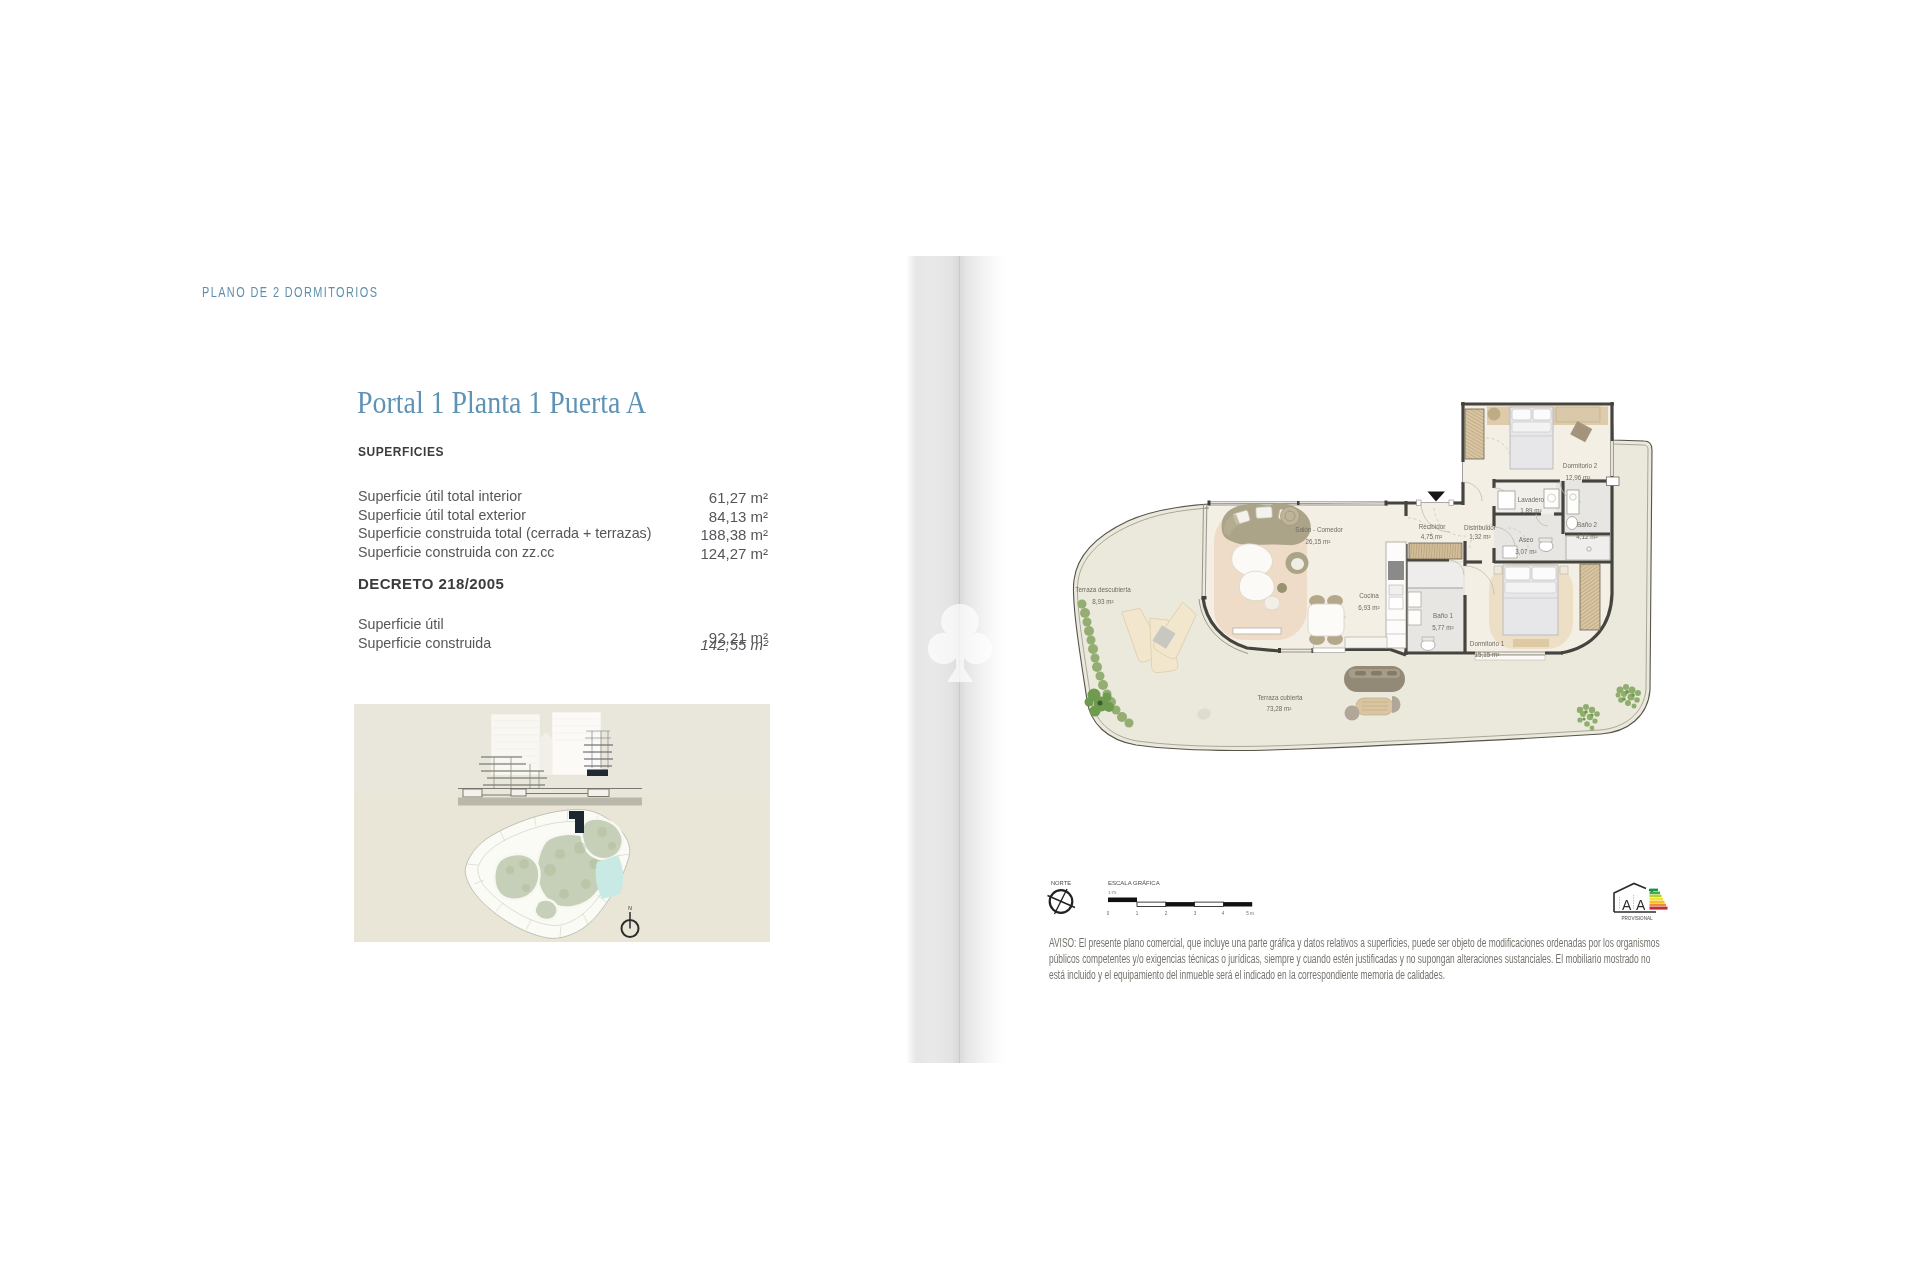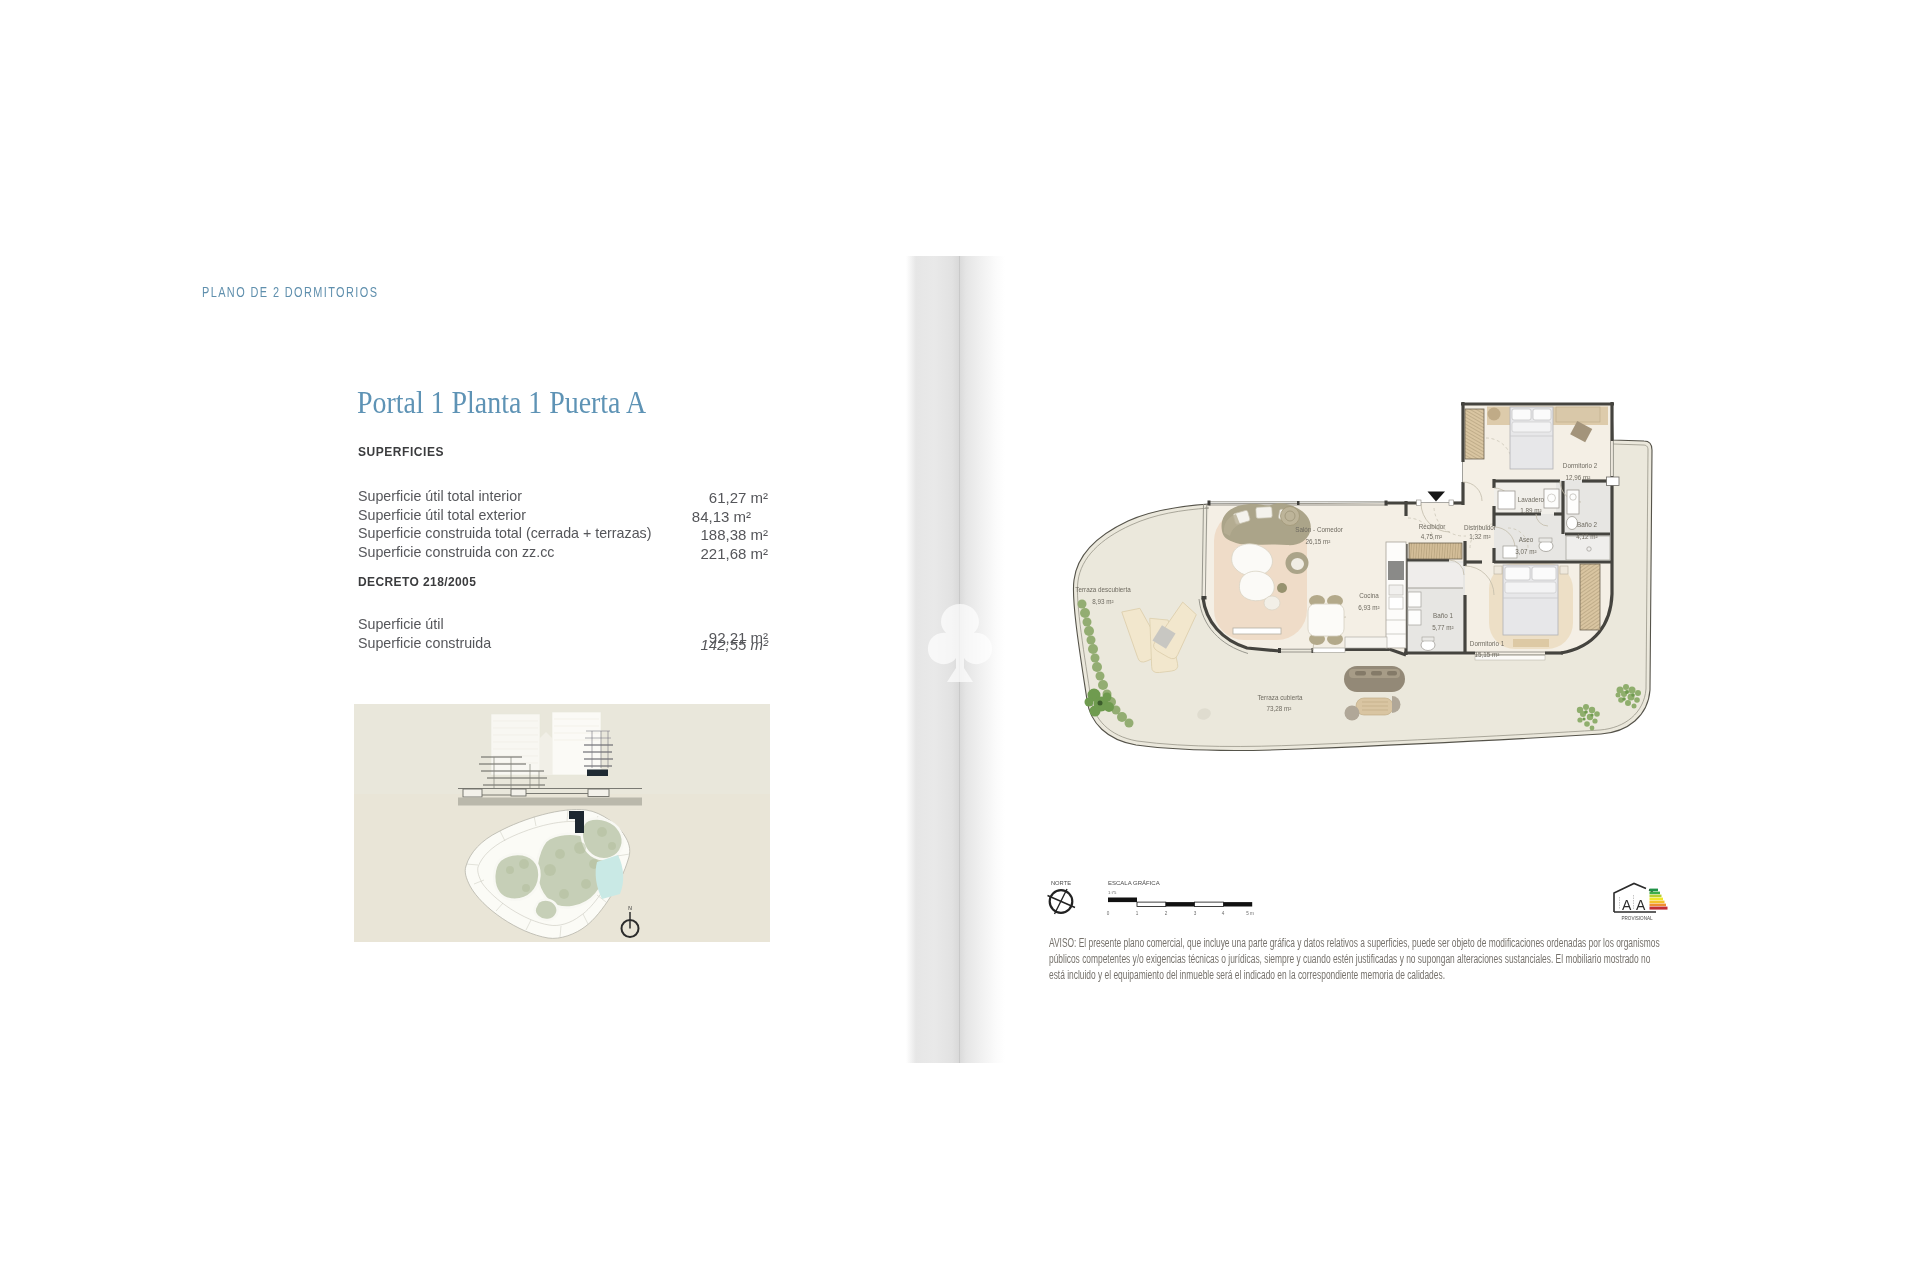--- a/index.html
+++ b/index.html
@@ -16,30 +16,30 @@
 <div class="abs nw" id="heading" style="left:357px;top:385px;font-family:'Liberation Serif',serif;font-size:31px;color:#5e93b5;transform:scaleX(0.9);transform-origin:0 0;">Portal 1 Planta 1 Puerta A</div>
 
 <div class="abs nw" id="sup" style="left:358px;top:444px;font-size:13.5px;font-weight:bold;letter-spacing:0.6px;color:#3b3c3e;transform:scaleX(0.89);transform-origin:0 0;">SUPERFICIES</div>
 
 <div class="abs" id="tbl1" style="left:358px;top:487px;width:410px;font-size:15px;color:#55565a;">
 
   <div style="position:absolute;left:0;top:0px;transform:scaleX(0.95);transform-origin:0 0;" class="nw">Superficie útil total interior</div>
   <div style="position:absolute;right:0;top:2px;" class="nw v">61,27 m²</div>
 
   <div style="position:absolute;left:0;top:18.5px;transform:scaleX(0.95);transform-origin:0 0;" class="nw">Superficie útil total exterior</div>
-  <div style="position:absolute;right:17px;top:20.5px;" class="nw v">84,13 m²</div>
+  <div style="position:absolute;right:0;top:20.5px;" class="nw v">84,13 m²</div>
 
   <div style="position:absolute;left:0;top:37px;transform:scaleX(0.95);transform-origin:0 0;" class="nw">Superficie construida total (cerrada + terrazas)</div>
   <div style="position:absolute;right:0;top:39px;margin-left:8px;" class="nw v">188,38 m²</div>
 
   <div style="position:absolute;left:0;top:55.5px;transform:scaleX(0.95);transform-origin:0 0;" class="nw">Superficie construida con zz.cc</div>
-  <div style="position:absolute;right:0;top:57.5px;" class="nw v">221,68 m²</div>
+  <div style="position:absolute;right:0;top:57.5px;" class="nw v">124,27 m²</div>
 </div>
 
-<div class="abs nw" id="decreto" style="left:358px;top:575px;font-size:12px;font-weight:bold;letter-spacing:0.4px;color:#3b3c3e;">DECRETO 218/2005</div>
+<div class="abs nw" id="decreto" style="left:358px;top:575px;font-size:15px;font-weight:bold;letter-spacing:0.4px;color:#3b3c3e;">DECRETO 218/2005</div>
 
 <div class="abs" id="tbl2" style="left:358px;top:615px;width:410px;font-size:15px;color:#55565a;">
 
   <div style="position:absolute;left:0;top:0px;transform:scaleX(0.95);transform-origin:0 0;" class="nw">Superficie útil</div>
   <div style="position:absolute;right:0;top:14px;" class="nw v">92,21 m²</div>
 
   <div style="position:absolute;left:0;top:18.5px;transform:scaleX(0.95);transform-origin:0 0;" class="nw">Superficie construida</div>
   <div style="position:absolute;right:0;top:20.5px;font-style:italic;" class="nw v">142,55 m²</div>
 </div>
 

